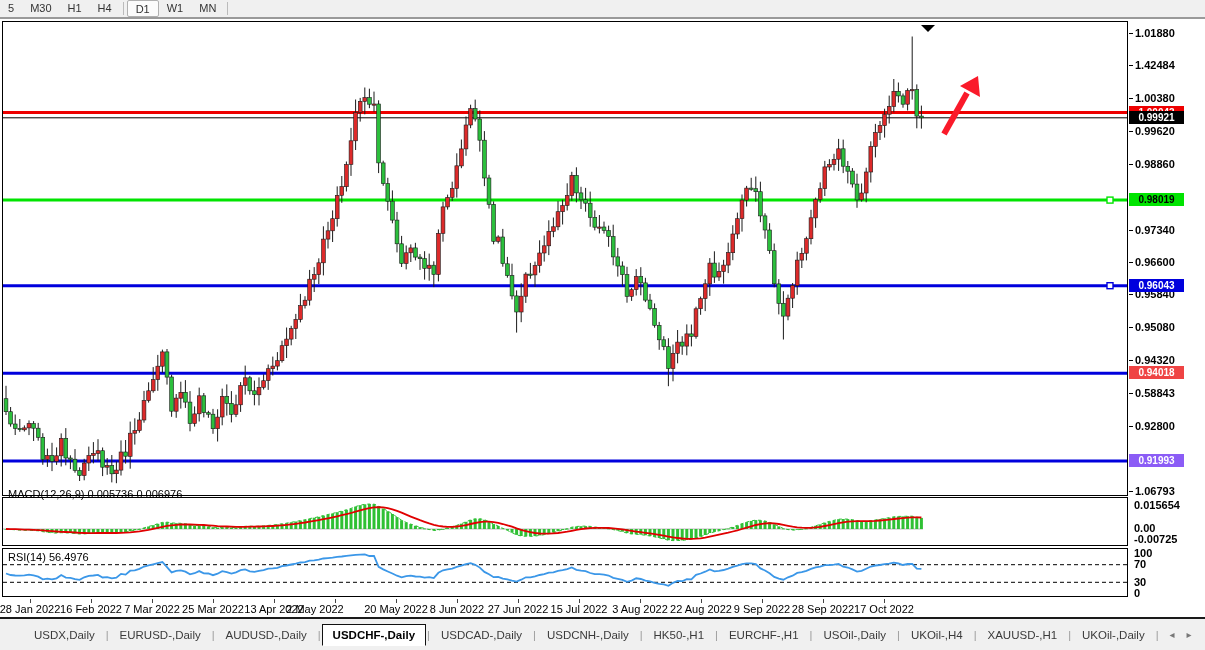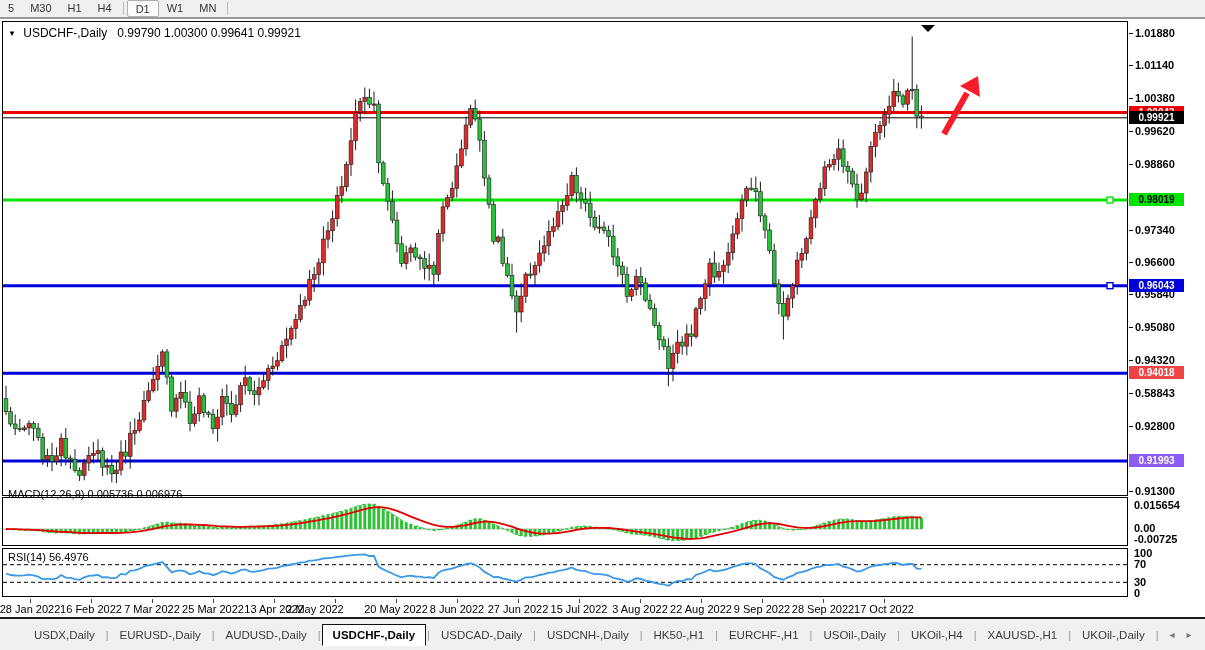--- a/index.html
+++ b/index.html
@@ -475,26 +475,20 @@
         <rect x="911.9" y="67.6" width="3.8" height="26.5" fill="#2bbf3c" stroke="#1a1a1a" stroke-width="0.6"></rect>
         <line x1="918.4" y1="83.6" x2="918.4" y2="106.6" stroke="#1a1a1a" stroke-width="1"></line>
         <rect x="916.5" y="94.1" width="3.8" height="1.7" fill="#2bbf3c" stroke="#1a1a1a" stroke-width="0.6"></rect>
         <polygon points="918,3 932,3 925,10" fill="#000000"></polygon>
         <g>
   <line x1="941" y1="112" x2="964" y2="71" stroke="#fa1a2a" stroke-width="6"></line>
   <polygon points="975,54 977,75 957,64" fill="#fa1a2a"></polygon>
         </g>
       </svg>
   </div>
-  <div class="chart-title">
-    <span class="tri">▼</span>
-    <span>USDCHF-,Daily</span>
-    <span>&nbsp;</span>
-    <span>0.99790 1.00300 0.99641 0.99921</span>
-  </div>
 
   <div id="macd-panel" class="panel">
     <svg id="macd-svg" width="1124" height="47">
         <line x1="0" y1="31" x2="920" y2="31" stroke="#bbb" stroke-width="1"></line>
         <rect x="1.5" y="31.0" width="3" height="0.8" fill="#2fc034"></rect>
         <rect x="6.1" y="31.0" width="3" height="0.8" fill="#2fc034"></rect>
         <rect x="10.7" y="31.0" width="3" height="0.8" fill="#2fc034"></rect>
         <rect x="15.3" y="31.0" width="3" height="1.1" fill="#2fc034"></rect>
         <rect x="19.9" y="31.0" width="3" height="1.3" fill="#2fc034"></rect>
         <rect x="24.5" y="31.0" width="3" height="1.3" fill="#2fc034"></rect>
@@ -704,21 +698,21 @@
         <line x1="0" y1="33.3" x2="1124" y2="33.3" stroke="#000" stroke-width="1" stroke-dasharray="4 3"></line>
         <polyline fill="none" stroke="#3b97e8" stroke-width="1.8" points="3.0,24.5 7.6,26.0 12.2,26.5 16.8,26.7 21.4,26.4 26.0,25.7 30.6,26.4 35.2,27.7 39.8,30.4 44.4,29.7 49.0,30.4 53.6,29.3 58.2,26.0 62.8,28.6 67.4,28.8 72.0,30.1 76.6,30.8 81.2,28.3 85.8,26.9 90.4,26.5 95.0,25.9 99.6,28.5 104.2,28.2 108.8,29.4 113.4,28.6 118.0,24.9 122.6,25.6 127.2,21.7 131.8,21.4 136.4,19.8 141.0,17.5 145.6,16.4 150.2,15.3 154.8,14.1 159.4,13.0 164.0,18.2 168.6,23.4 173.2,21.9 177.8,21.3 182.4,22.7 187.0,25.4 191.6,24.2 196.2,22.1 200.8,24.3 205.4,24.5 210.0,26.2 214.6,24.7 219.2,22.2 223.8,23.2 228.4,24.6 233.0,23.4 237.6,21.2 242.2,20.4 246.8,22.3 251.4,22.9 256.0,21.9 260.6,21.1 265.2,19.7 269.8,19.4 274.4,18.8 279.0,17.2 283.6,16.5 288.2,15.5 292.8,14.7 297.4,13.5 302.0,13.1 306.6,11.7 311.2,11.4 315.8,10.7 320.4,9.5 325.0,9.1 329.6,8.6 334.2,7.8 338.8,7.5 343.4,6.9 348.0,6.3 352.6,5.8 357.2,5.6 361.8,5.5 366.4,7.0 371.0,7.0 375.6,17.8 380.2,20.4 384.8,22.5 389.4,24.5 394.0,26.7 398.6,28.4 403.2,27.2 407.8,26.6 412.4,27.5 417.0,27.6 421.6,28.6 426.2,28.1 430.8,29.1 435.4,23.8 440.0,21.3 444.6,20.4 449.2,19.6 453.8,17.8 458.4,16.6 463.0,15.1 467.6,14.2 472.2,15.8 476.8,18.6 481.4,22.9 486.0,25.3 490.6,28.2 495.2,27.8 499.8,29.6 504.4,30.4 509.0,31.7 513.6,32.6 518.2,30.7 522.8,28.3 527.4,28.4 532.0,27.4 536.6,26.0 541.2,25.2 545.8,23.7 550.4,23.3 555.0,21.8 559.6,21.2 564.2,20.2 568.8,18.5 573.4,20.8 578.0,21.7 582.6,22.2 587.2,24.0 591.8,25.2 596.4,25.2 601.0,25.7 605.6,26.5 610.2,28.9 614.8,29.9 619.4,30.8 624.0,32.8 628.6,31.6 633.2,29.3 637.8,30.0 642.4,31.7 647.0,32.4 651.6,33.8 656.2,34.9 660.8,35.4 665.4,36.8 670.0,33.8 674.6,31.9 679.2,32.2 683.8,30.1 688.4,30.3 693.0,25.9 697.6,24.5 702.2,22.7 706.8,20.4 711.4,22.4 716.0,21.8 720.6,21.0 725.2,19.7 729.8,17.9 734.4,16.6 739.0,15.2 743.6,14.3 748.2,14.4 752.8,15.0 757.4,19.4 762.0,21.5 766.6,24.3 771.2,27.9 775.8,29.7 780.4,30.7 785.0,28.3 789.6,26.7 794.2,23.9 798.8,23.2 803.4,21.8 808.0,19.9 812.6,18.4 817.2,17.6 821.8,16.1 826.4,16.0 831.0,15.6 835.6,14.9 840.2,17.7 844.8,18.5 849.4,20.4 854.0,22.6 858.6,21.8 863.2,19.7 867.8,17.5 872.4,16.5 877.0,16.0 881.6,15.2 886.2,14.7 890.8,13.7 895.4,14.5 900.0,16.0 904.6,15.0 909.2,14.9 913.8,19.6 918.4,19.9"></polyline>
       </svg>
   </div>
   <div class="ind-label" style="top:551px;">RSI(14) 56.4976</div>
 
   <div id="axis">
       <div class="tickmark" style="top:14px"></div>
          <div class="tick" style="top:14px">1.01880</div>
       <div class="tickmark" style="top:46px"></div>
-         <div class="tick" style="top:46px">1.01140</div>
+         <div class="tick" style="top:46px">1.42484</div>
       <div class="tickmark" style="top:79px"></div>
          <div class="tick" style="top:79px">1.00380</div>
       <div class="tickmark" style="top:112px"></div>
          <div class="tick" style="top:112px">0.99620</div>
       <div class="tickmark" style="top:145px"></div>
          <div class="tick" style="top:145px">0.98860</div>
       <div class="tickmark" style="top:211px"></div>
          <div class="tick" style="top:211px">0.97340</div>
       <div class="tickmark" style="top:243px"></div>
          <div class="tick" style="top:243px">0.96600</div>
@@ -726,21 +720,21 @@
          <div class="tick" style="top:275px">0.95840</div>
       <div class="tickmark" style="top:308px"></div>
          <div class="tick" style="top:308px">0.95080</div>
       <div class="tickmark" style="top:341px"></div>
          <div class="tick" style="top:341px">0.94320</div>
       <div class="tickmark" style="top:374px"></div>
          <div class="tick" style="top:374px">0.58843</div>
       <div class="tickmark" style="top:407px"></div>
          <div class="tick" style="top:407px">0.92800</div>
       <div class="tickmark" style="top:472px"></div>
-         <div class="tick" style="top:472px">0.91300</div>
+         <div class="tick" style="top:472px">1.06793</div>
       <div class="pricelabel" style="top:94px;background:#ee0000;color:#ffffff">1.00043</div>
       <div class="pricelabel" style="top:99px;background:#000000;color:#ffffff">0.99921</div>
       <div class="pricelabel" style="top:181px;background:#00e400;color:#000000">0.98019</div>
       <div class="pricelabel" style="top:267px;background:#0000dd;color:#ffffff">0.96043</div>
       <div class="pricelabel" style="top:354px;background:#ef4444;color:#ffffff">0.94018</div>
       <div class="pricelabel" style="top:442px;background:#8b5cf6;color:#ffffff">0.91993</div>
       <div class="axlabel" style="top:486px">0.015654</div>
       <div class="axlabel" style="top:509px">0.00</div>
       <div class="axlabel" style="top:520px">-0.00725</div>
       <div class="axlabel" style="top:534px">100</div>

